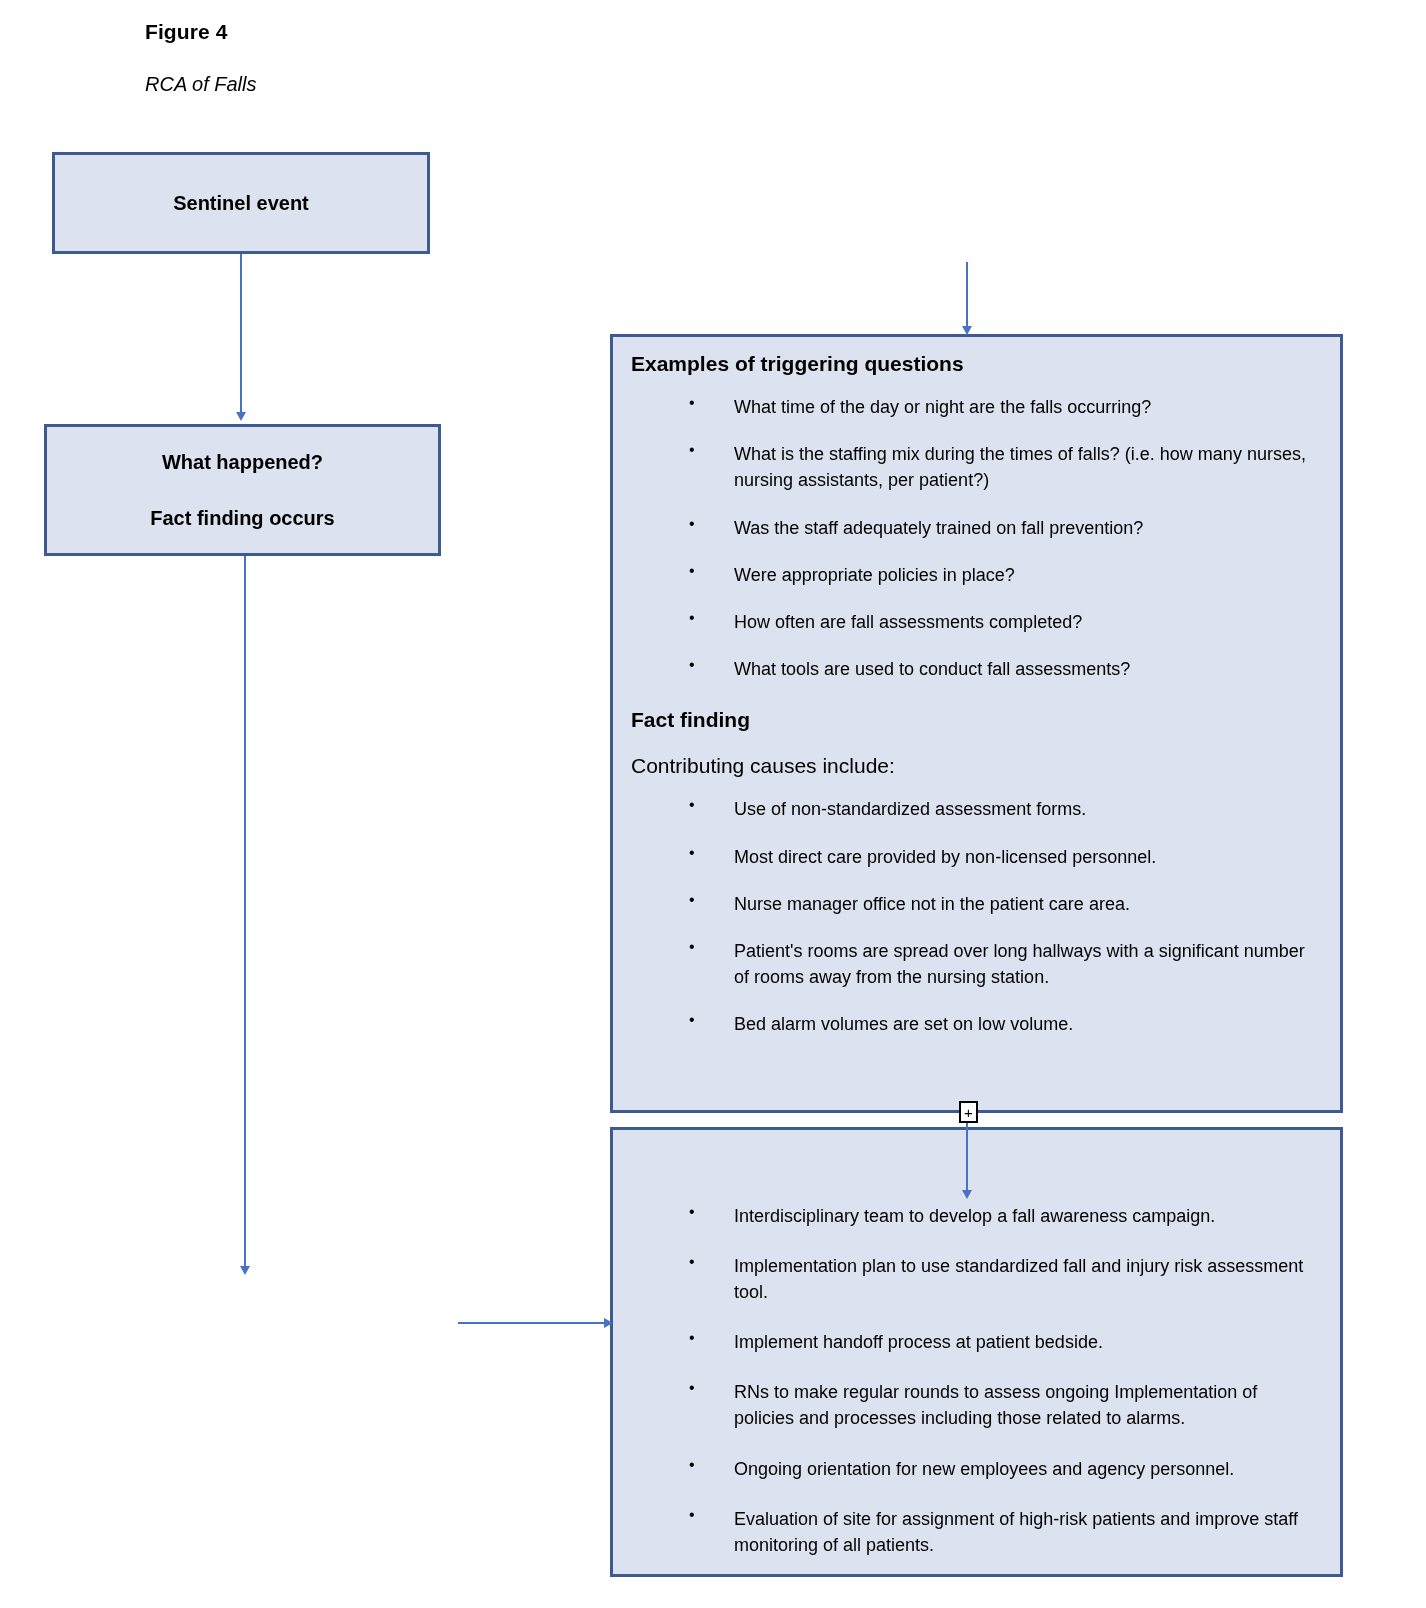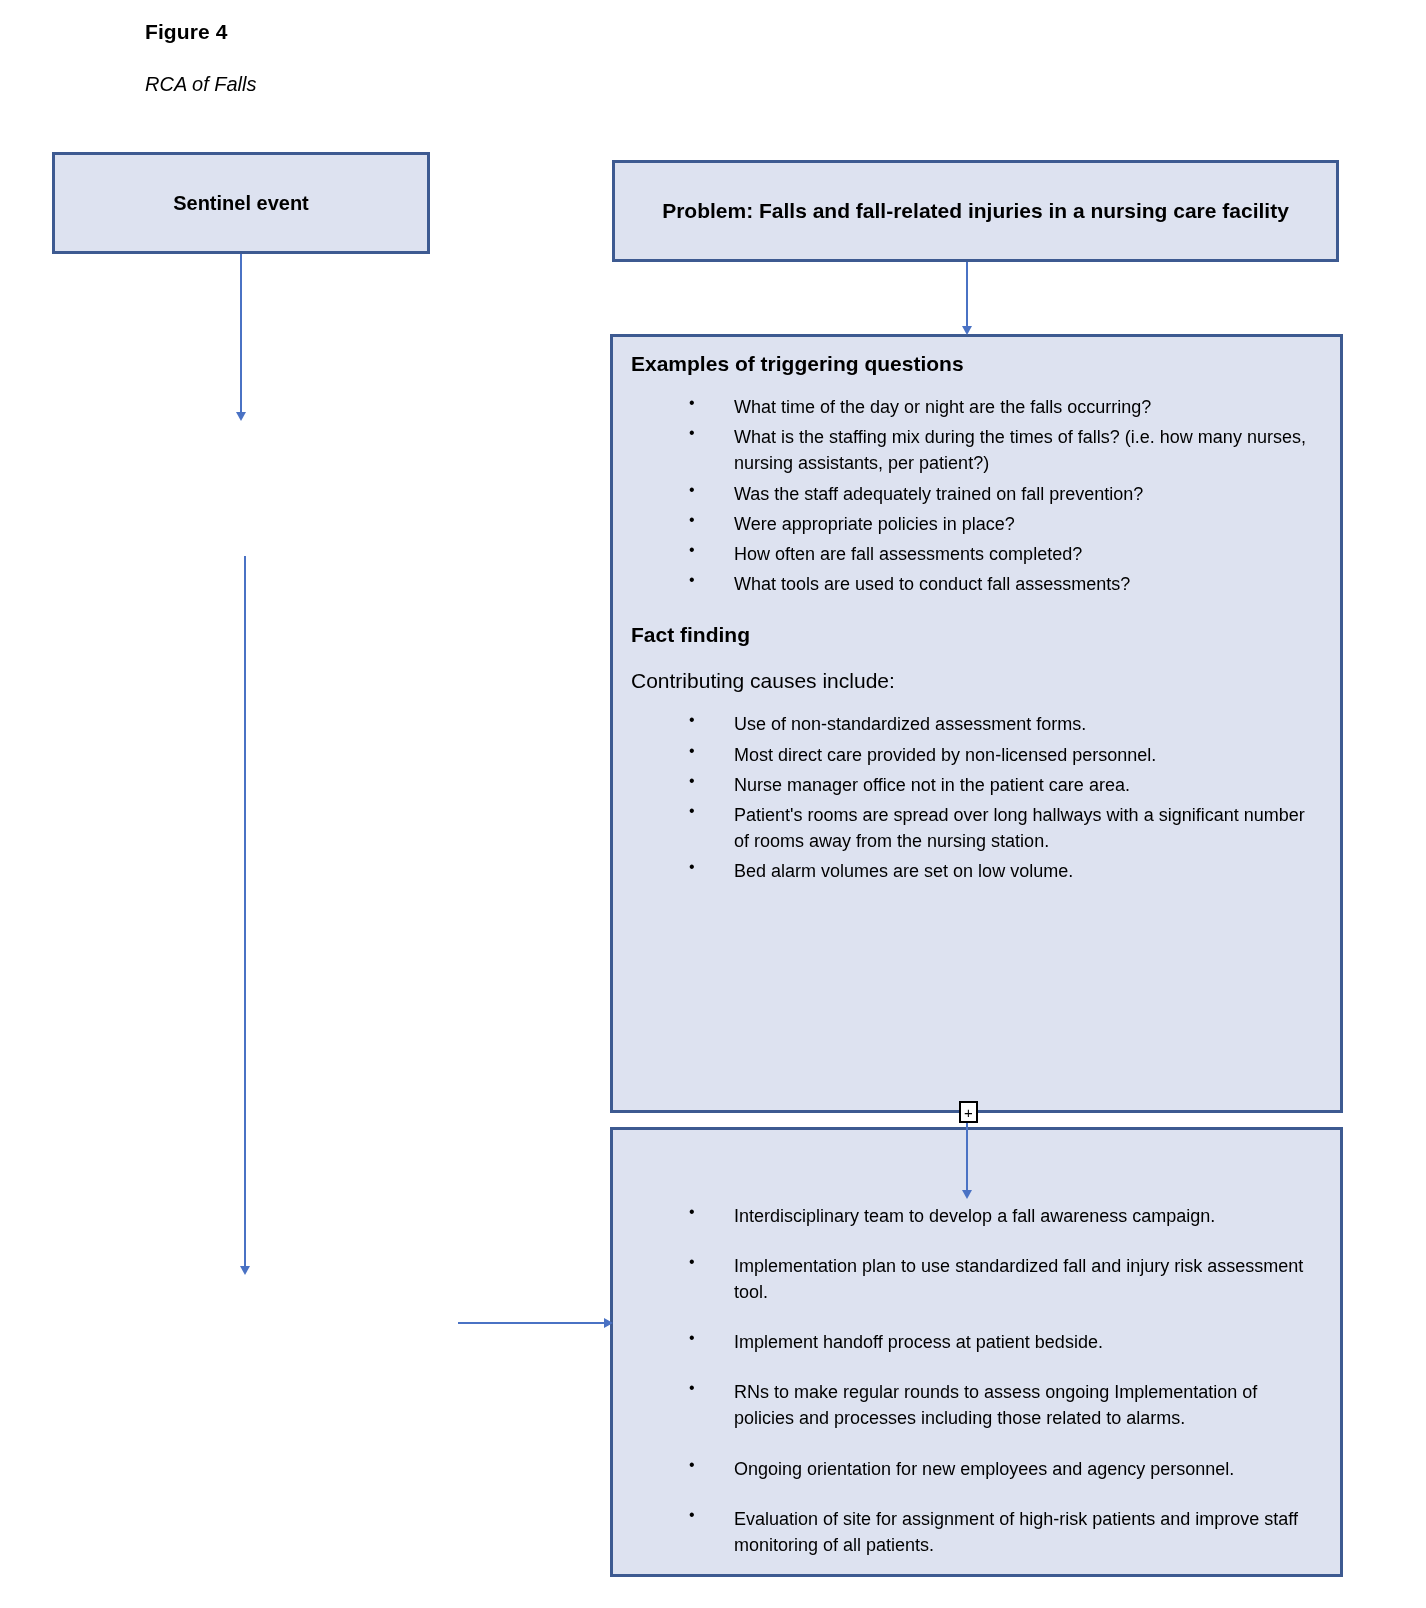--- a/index.html
+++ b/index.html
@@ -107,21 +107,21 @@
   ul.bullets {
     list-style: none;
     margin: 0;
     padding: 0;
   }
   ul.bullets li {
     position: relative;
     font-size: 18px;
     line-height: 1.45;
     padding-left: 103px;
-    margin-top: 4px;
+    margin-top: 21px;
   }
   ul.bullets li:first-child { margin-top: 17px; }
   ul.bullets li::before {
     content: "\2022";
     position: absolute;
     left: 58px;
     top: -3px;
     font-size: 16px;
     line-height: 1.45;
   }
@@ -193,25 +193,26 @@
 
 <div id="canvas">
 
   <div class="fig-title">Figure 4</div>
   <div class="fig-subtitle">RCA of Falls</div>
 
   <div class="box box-center" id="box-sentinel">
     <div class="box-title">Sentinel event</div>
   </div>
 
-
-
-  <div class="box box-center" id="box-problem">
-    <div class="problem-heading">Problem: Falls and fall-related injuries in a nursing care facility</div>
-  </div>
+  <div class="box box-center" id="box-what-happened">
+    <div class="box-title">What happened?</div>
+    <div class="box-title">Fact finding occurs</div>
+  </div>
+
+
 
   <div class="box" id="box-examples">
     <div class="panel-inner">
       <div class="section-heading tight">Examples of triggering questions</div>
 
       <ul class="bullets">
         <li>What time of the day or night are the falls occurring?</li>
         <li>What is the staffing mix during the times of falls? (i.e. how many nurses, nursing assistants, per patient?)</li>
         <li>Was the staff adequately trained on fall prevention?</li>
         <li>Were appropriate policies in place?</li>

